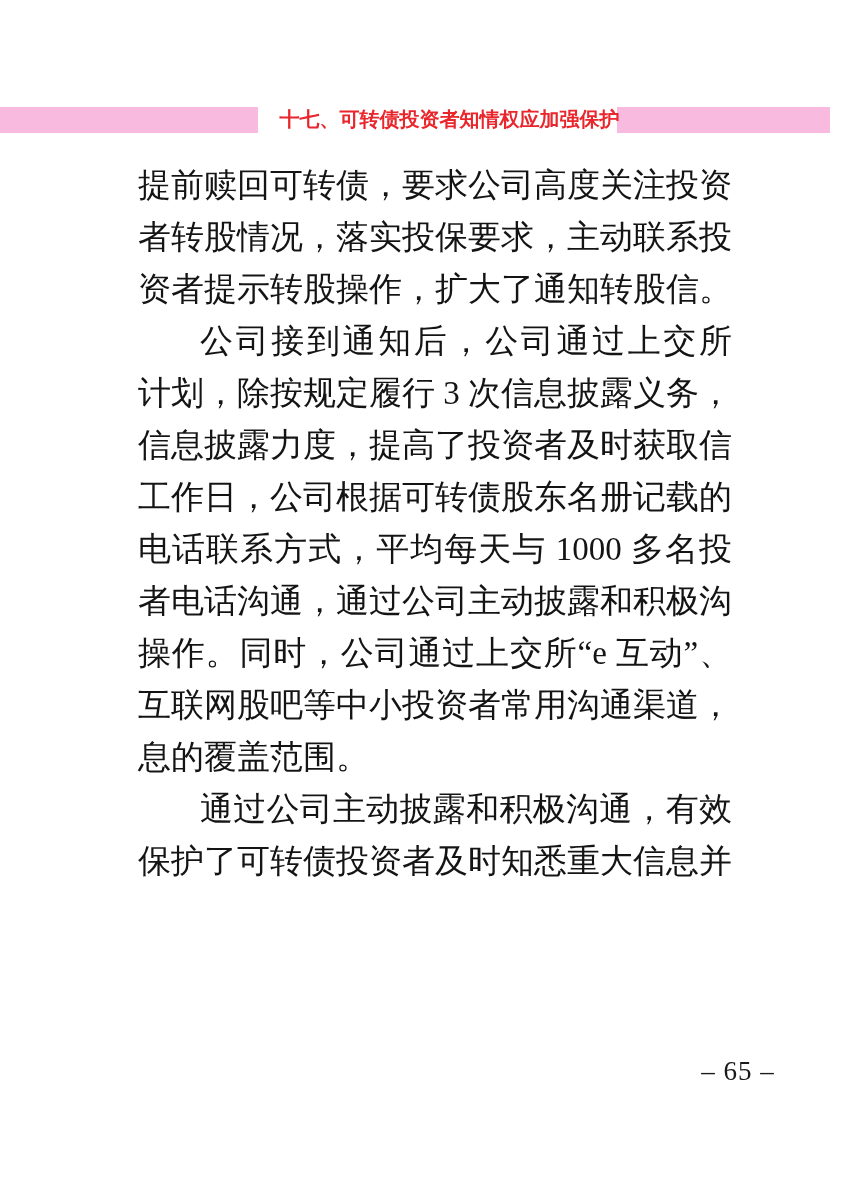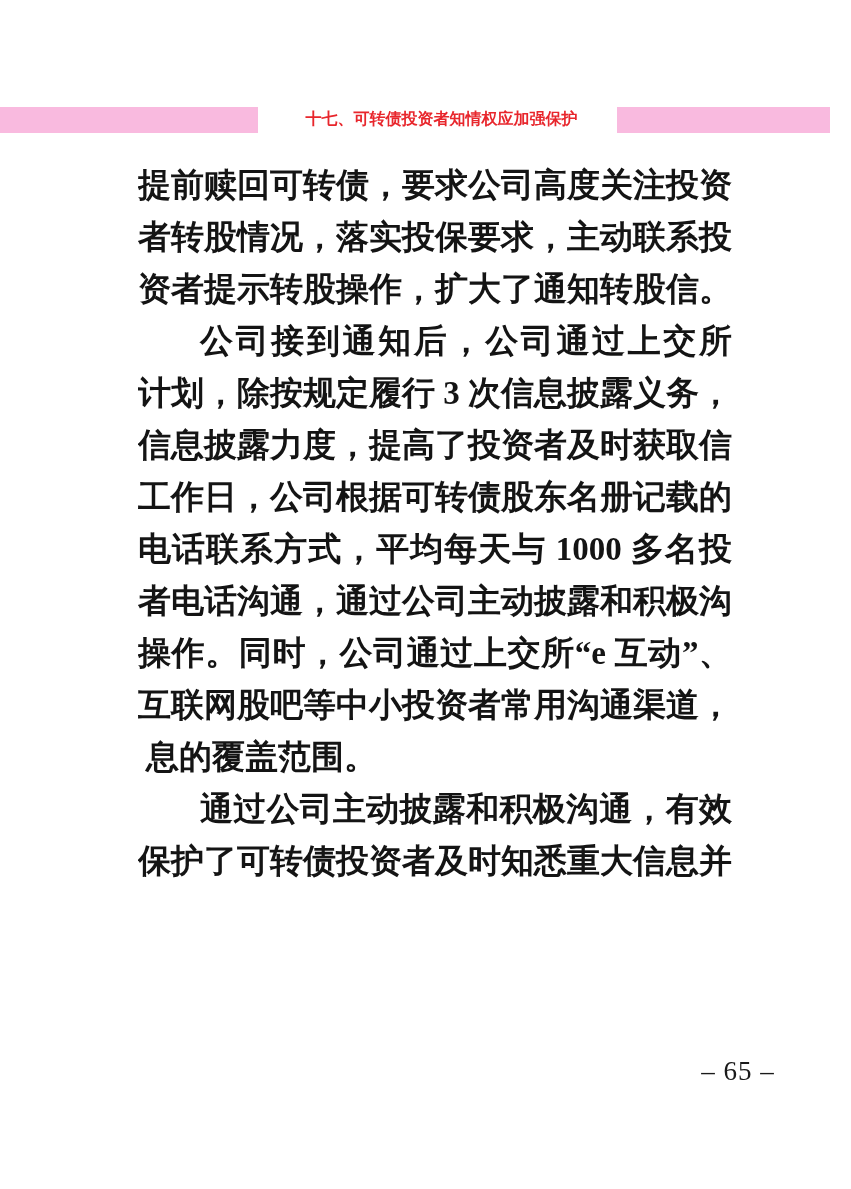--- a/index.html
+++ b/index.html
@@ -15,56 +15,55 @@
   .band {
     position: absolute;
     top: 107px;
     height: 26px;
     background: #f9badf;
   }
   .band-left  { left: 0;     width: 258px; }
   .band-right { left: 617px; width: 213px; }
   .chapter-title {
     position: absolute;
-    left: 262px;
+    left: 270px;
     top: 103px;
     width: 359px;
     height: 32px;
     line-height: 32px;
     text-align: center;
     font-family: "Liberation Sans", "DejaVu Sans", sans-serif;
     font-weight: bold;
-    font-size: 16px;
+    font-size: 20px;
     color: #e8262c;
     white-space: nowrap;
   }
   
   .body-text {
     position: absolute;
     left: 138px;
     top: 159px;
     width: 594px;
     font-size: 33px;
     color: #141414;
-    font-weight: bold;
   }
   .ln {
     height: 52px;
     line-height: 52px;
     white-space: nowrap;
   }
   .ln.j {
     white-space: normal;
     text-align: justify;
     text-align-last: justify;
     text-justify: inter-character;
     overflow: hidden;
   }
   .ln.indent { padding-left: 62px; }
-  .ln.end { text-align: right; text-align-last: left; margin-left: 8px; }
+  .ln.end { text-align: right; text-align-last: left; }
   
   .page-number {
     position: absolute;
     left: 638px;
     top: 1056px;
     width: 200px;
     text-align: center;
     font-size: 27px;
     color: #1a1a1a;
     letter-spacing: 1px;

